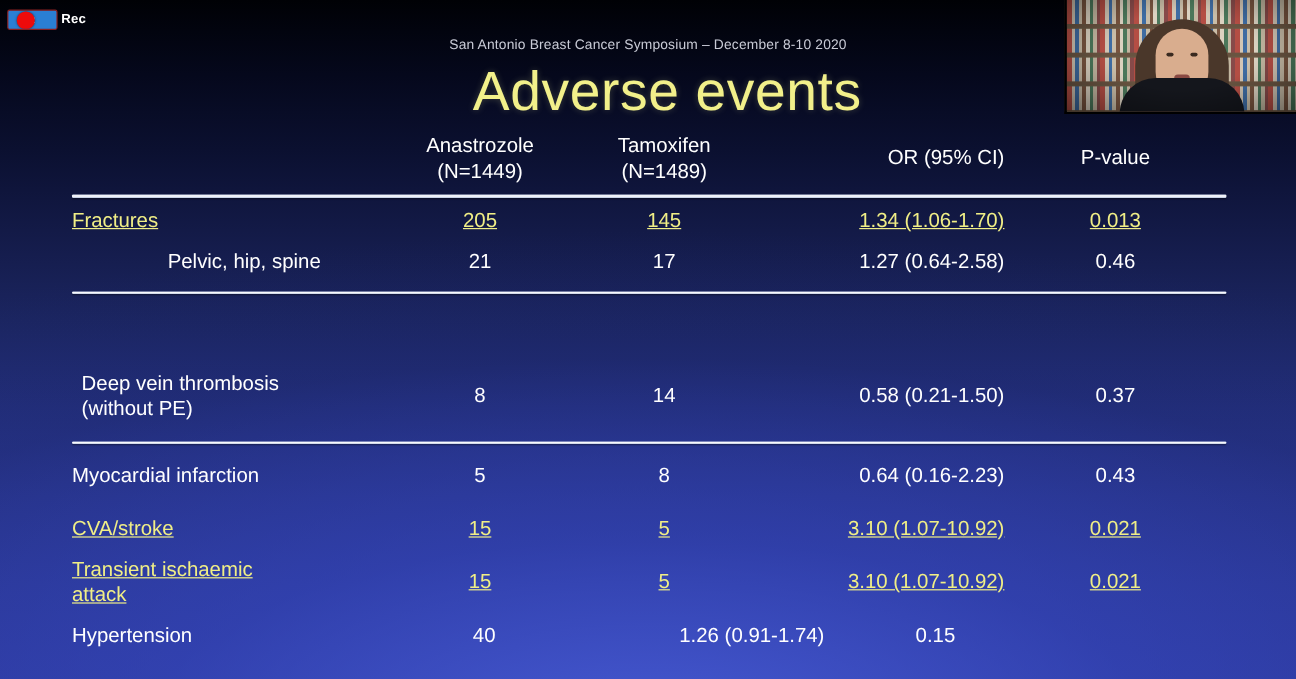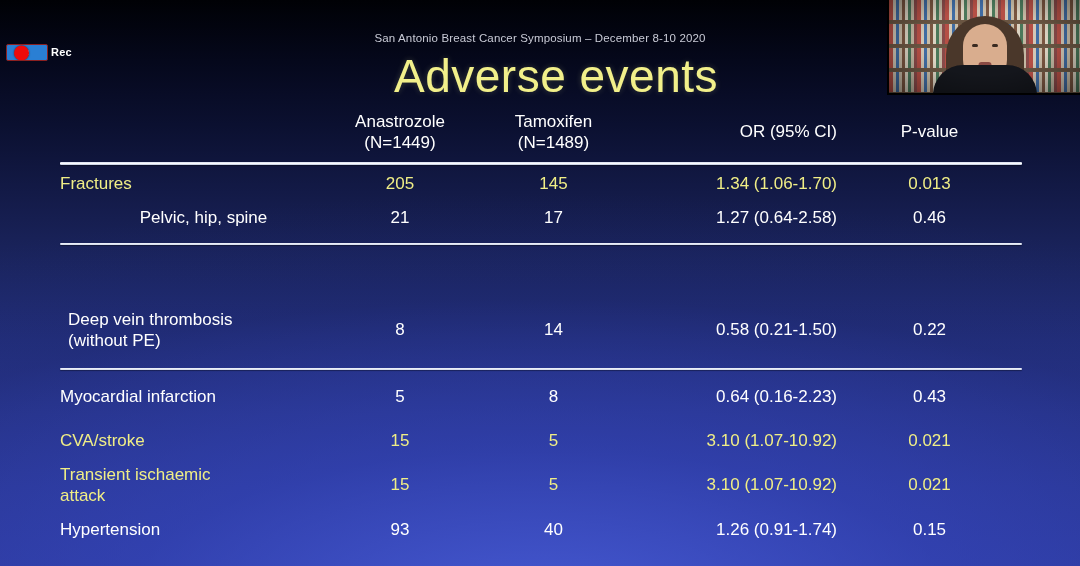--- a/index.html
+++ b/index.html
@@ -31,21 +31,20 @@
           #28358c 73%,
           #2c3a9a 86%,
           #2f3da3 100%);
   }
 
   
   .rec-badge {
     position:absolute; left:6px; top:8px;
     display:flex; align-items:center; gap:3px;
     z-index:20;
-    margin-top:36px;
   }
   .rec-chip {
     position:relative;
     width:42px; height:17px;
     background:#2a7fd4;
     border:1px solid #8b2020;
     border-radius:2px;
     display:flex; align-items:center; justify-content:center;
     overflow:hidden;
   }
@@ -126,21 +125,21 @@
     border-radius:1px;
     box-shadow:0 1px 1px rgba(0,0,0,0.35);
   }
   .rule.thin { height:2px; }
 
   .data-row {
     font-size:17px;
     color:#ffffff;
     line-height:1.28;
   }
-  .data-row.yellow { color:#f0ee86; }
+  .data-row.yellow { color:#f0ee86;text-decoration:underline; }
   .data-row .c-label { white-space:pre-line; }
   .data-row.indent .c-label { padding-left:22px;text-align:center; }
   .data-row.indent2 .c-label { padding-left:8px; }
 
   .gap-8  { height:8px; }
   .gap-12 { height:12px; }
   .gap-14 { height:14px; }
   .gap-16 { height:16px; }
   .gap-20 { height:20px; }
   .gap-22 { height:22px; }
@@ -289,21 +288,21 @@
 
     <div class="gap-22"></div>
     <div class="gap-22"></div>
 
     <div class="row data-row indent2">
       <div class="c-label">Deep vein thrombosis
 (without PE)</div>
       <div class="c-ana">8</div>
       <div class="c-tam">14</div>
       <div class="c-or">0.58 (0.21-1.50)</div>
-      <div class="c-pval">0.22</div>
+      <div class="c-pval">0.37</div>
     </div>
 
     <div class="gap-16"></div>
     <div class="rule thin"></div>
     <div class="gap-16"></div>
 
     <div class="row data-row">
       <div class="c-label">Myocardial infarction</div>
       <div class="c-ana">5</div>
       <div class="c-tam">8</div>
@@ -329,21 +328,20 @@
       <div class="c-ana">15</div>
       <div class="c-tam">5</div>
       <div class="c-or">3.10 (1.07-10.92)</div>
       <div class="c-pval">0.021</div>
     </div>
 
     <div class="gap-12"></div>
 
     <div class="row data-row">
       <div class="c-label">Hypertension</div>
-      <div class="c-ana">93</div>
       <div class="c-tam">40</div>
       <div class="c-or">1.26 (0.91-1.74)</div>
       <div class="c-pval">0.15</div>
     </div>
 
     <div class="gap-8"></div>
 
   </div>
 
   <div class="footnote">Primary analysis; includes all events, relative risk adjusted; Cochran-Mantel-Haenszel</div>

